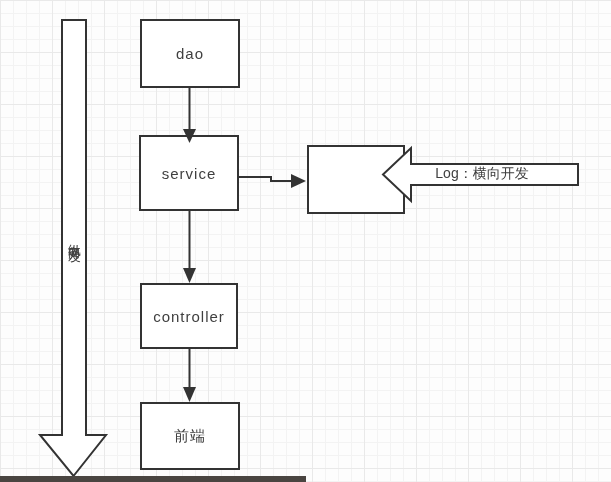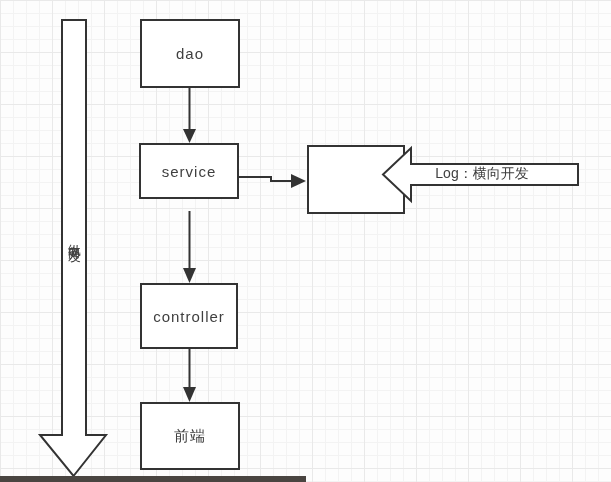--- a/index.html
+++ b/index.html
@@ -91,21 +91,21 @@
 </style>
 </head>
 <body>
 
 <div class="canvas" style="--bg: #fdfdfd; --grid-minor: #f3f3f3; --grid-major: #e9e9e9; --stroke: #333333; --text: #3f3f3f; --fill: #ffffff; --strip: #4a4541;">
 
   <div class="node" style="left:140px; top:19px; width:100px; height:69px;">
     <span>dao</span>
   </div>
 
-  <div class="node" style="left:139px; top:143px; width:100px; height:56px;">
+  <div class="node" style="left:139px; top:135px; width:100px; height:76px;">
     <span>service</span>
   </div>
 
   <div class="node" style="left:140px; top:283px; width:98px; height:66px;justify-content:center;">
     <span>controller</span>
   </div>
 
   <div class="node" style="left:140px; top:402px; width:100px; height:68px;">
     <span>前端</span>
   </div>

